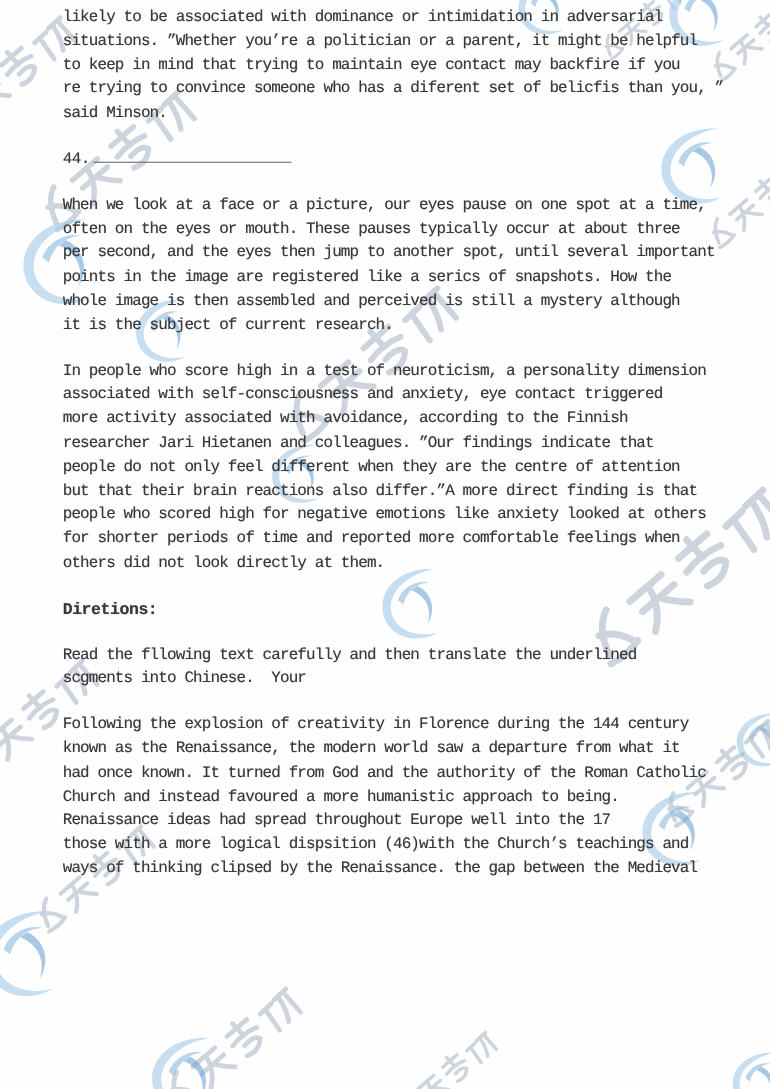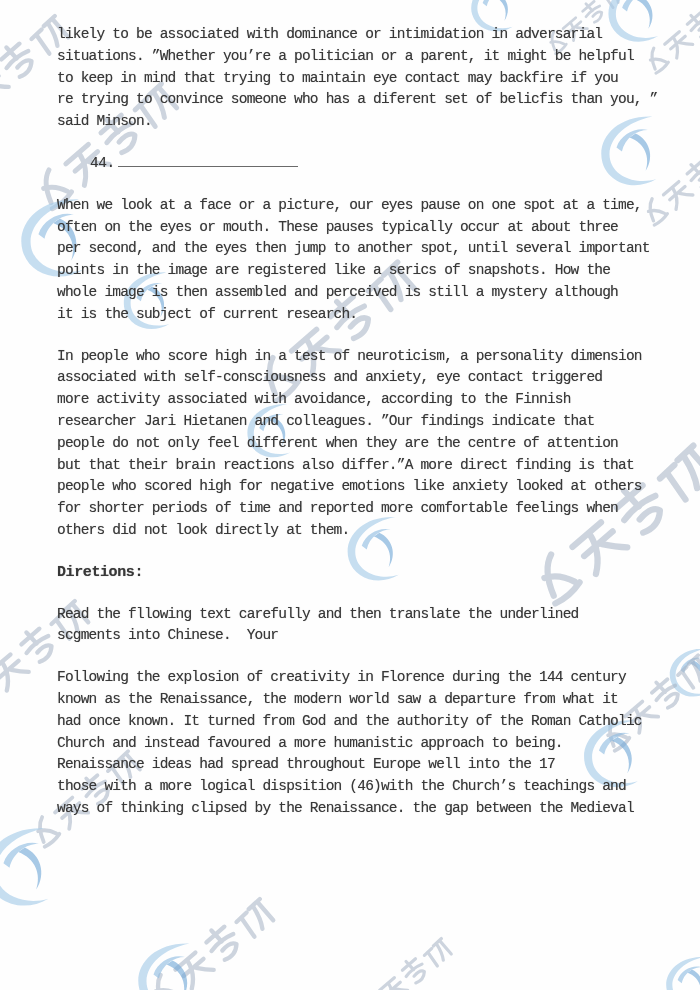--- a/index.html
+++ b/index.html
@@ -7,35 +7,35 @@
     position:relative;width:700px;height:990px;background:#fefefe;
     overflow:hidden;
     font-family:"Liberation Mono","DejaVu Sans Mono",monospace;
     color:#383838;
   }
   .wm-layer{position:absolute;inset:0;z-index:1;pointer-events:none;}
   .wm{position:absolute;}
   .wm.callig{color:#a6b3c4;opacity:0.55;}
   .wm.logo{opacity:0.62;}
   .wm svg{display:block;}
-  .content{position:absolute;inset:0;z-index:2;padding:24px 34px 0 57px;}
+  .content{position:absolute;inset:0;z-index:2;padding:6px 34px 0 57px;}
   .block{margin:0 0 20px 0;}
   .line{
     white-space:pre;
     font-size:14.5px;letter-spacing:-0.8px;
     line-height:21.8px;height:21.8px;
     text-shadow:0 0 0.7px rgba(70,70,70,0.55);
   }
   .heading{
     font-weight:bold;font-size:15px;letter-spacing:-0.4px;
     line-height:21.8px;height:21.8px;
     text-shadow:0 0 0.8px rgba(50,50,50,0.6);
   }
   .blankrow{line-height:21.8px;height:21.8px;font-size:14.5px;letter-spacing:-0.5px;
-    text-shadow:0 0 0.7px rgba(70,70,70,0.5);margin-left:33px;}
+    text-shadow:0 0 0.7px rgba(70,70,70,0.5);}
   .blankrow .rule{
     display:inline-block;width:180px;height:12px;
     border-bottom:1.4px solid #6a6a6a;margin-left:3px;vertical-align:baseline;
   }
   .defs{position:absolute;width:0;height:0;overflow:hidden;}
 </style>
 </head>
 <body>
 
 <svg class="defs" aria-hidden="true">

